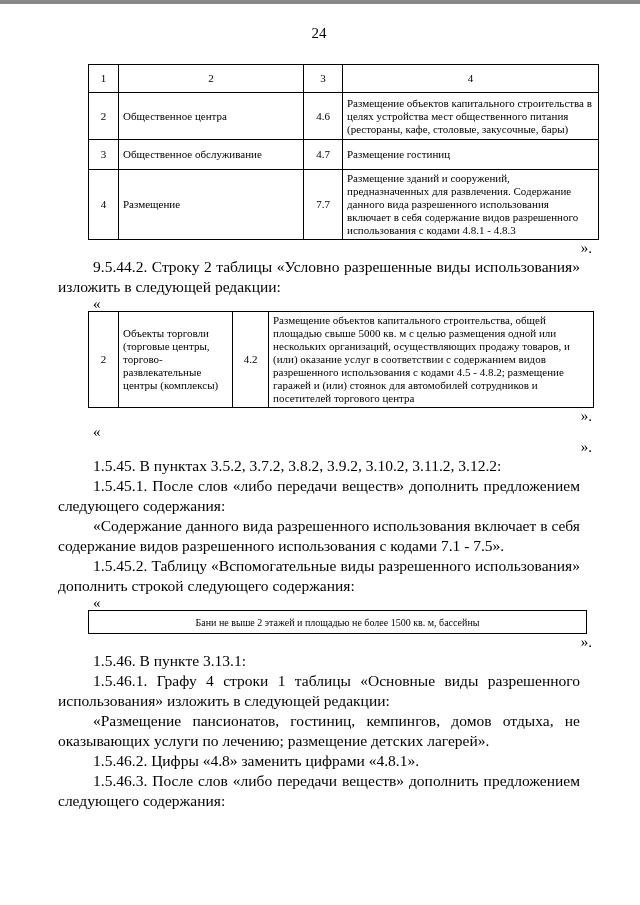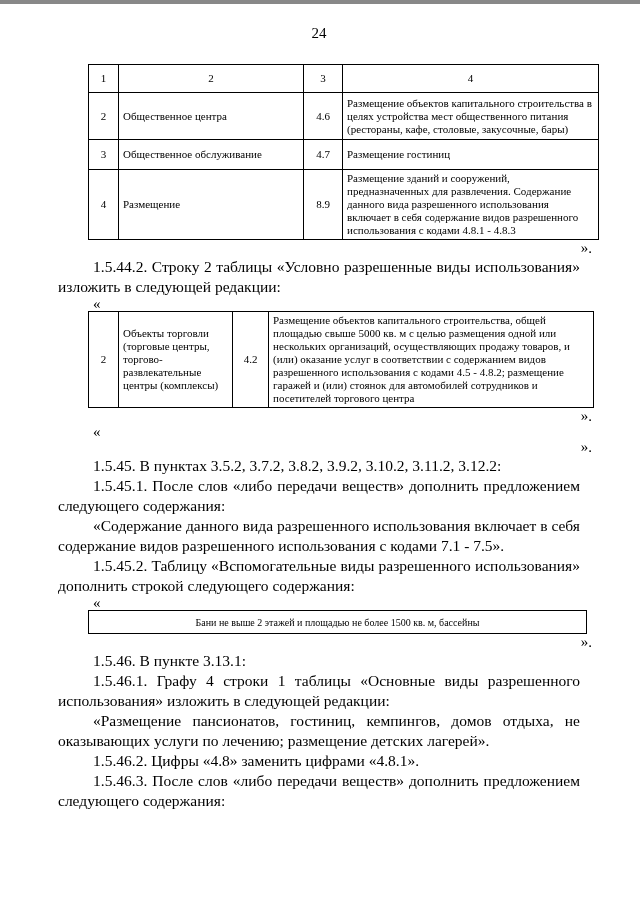--- a/index.html
+++ b/index.html
@@ -60,29 +60,29 @@
       </tr>
       <tr style="height:30px;">
         <td class="c-center">3</td>
         <td class="c-name">Общественное обслуживание</td>
         <td class="c-center">4.7</td>
         <td class="c-desc">Размещение гостиниц</td>
       </tr>
       <tr style="height:68px;">
         <td class="c-center">4</td>
         <td class="c-name">Размещение</td>
-        <td class="c-center">8.9</td>
+        <td class="c-center">7.7</td>
         <td class="c-desc">Размещение зданий и сооружений, предназначенных для развлечения. Содержание данного вида разрешенного использования включает в себя содержание видов разрешенного использования с кодами 4.8.1 - 4.8.3</td>
       </tr>
     </tbody>
   </table>
 
   <div class="close-mark">».</div>
 
-  <p class="body">1.5.44.2. Строку 2 таблицы «Условно разрешенные виды использования» изложить в следующей редакции:</p>
+  <p class="body">9.5.44.2. Строку 2 таблицы «Условно разрешенные виды использования» изложить в следующей редакции:</p>
 
   <div class="open-mark">«</div>
 
   <table class="doc-table" style="width:505px;">
     <colgroup>
         <col style="width:30px">
         <col style="width:114px">
         <col style="width:36px">
         <col style="width:325px">
       </colgroup>

